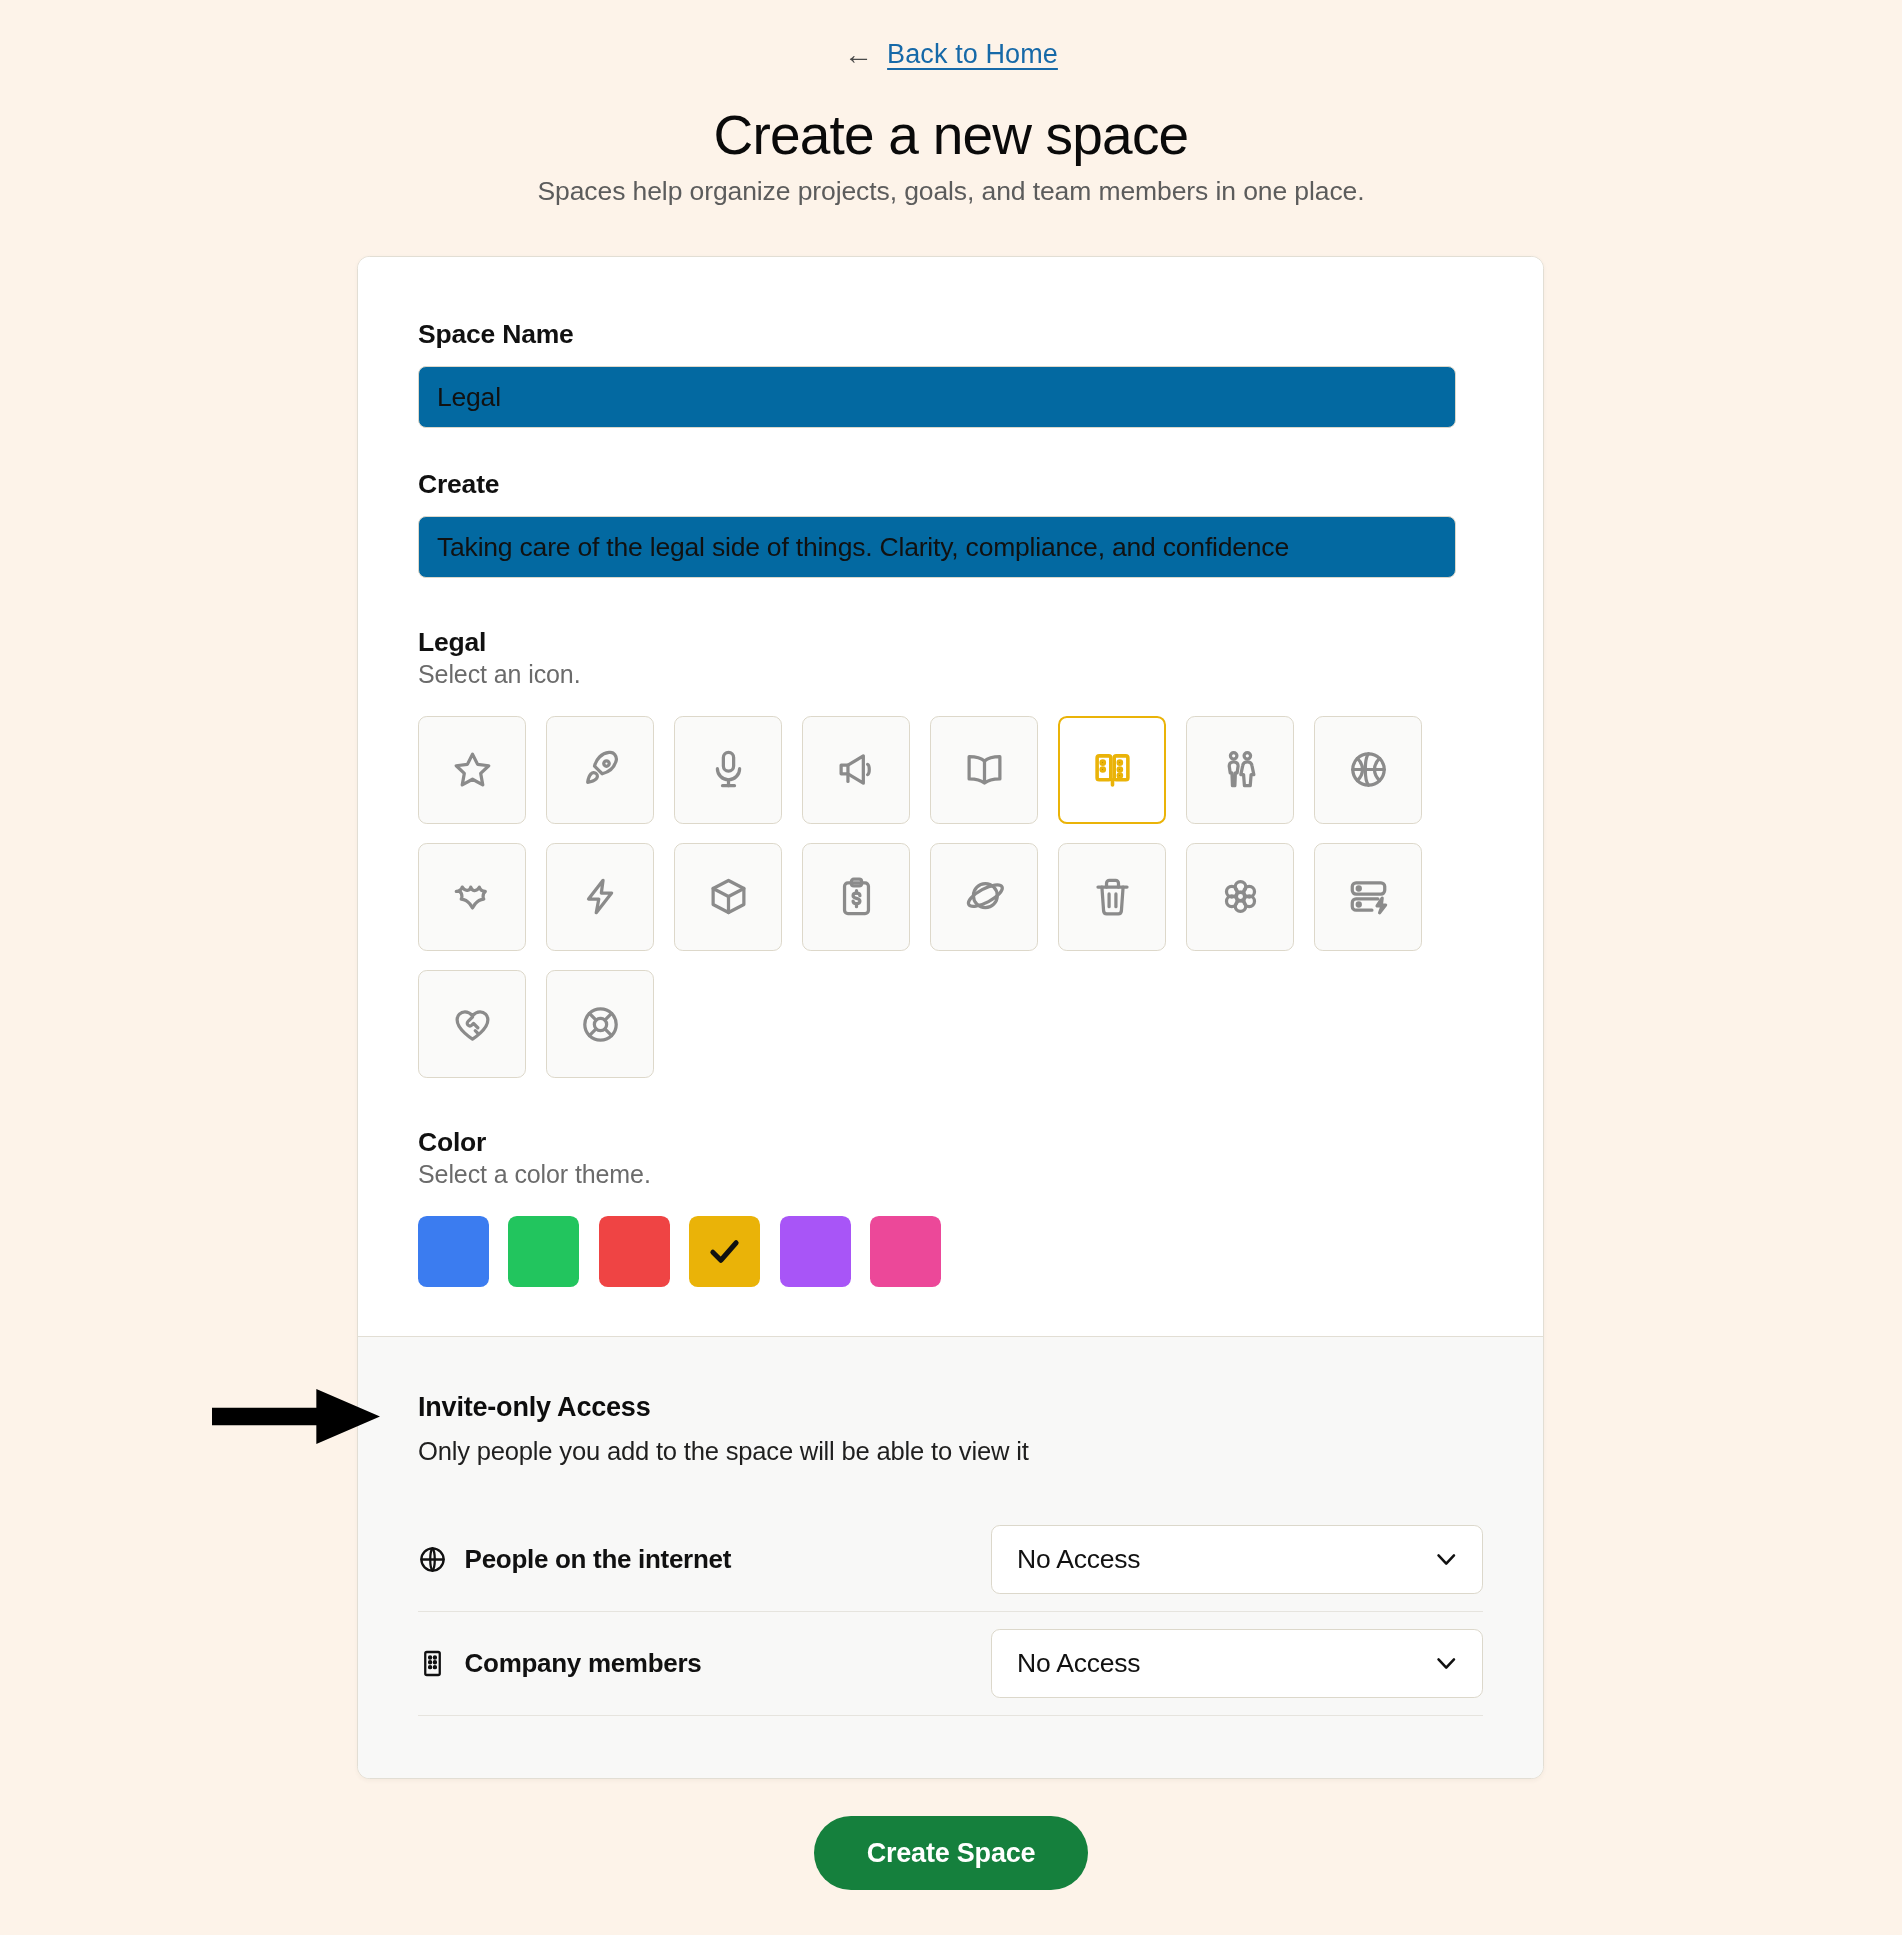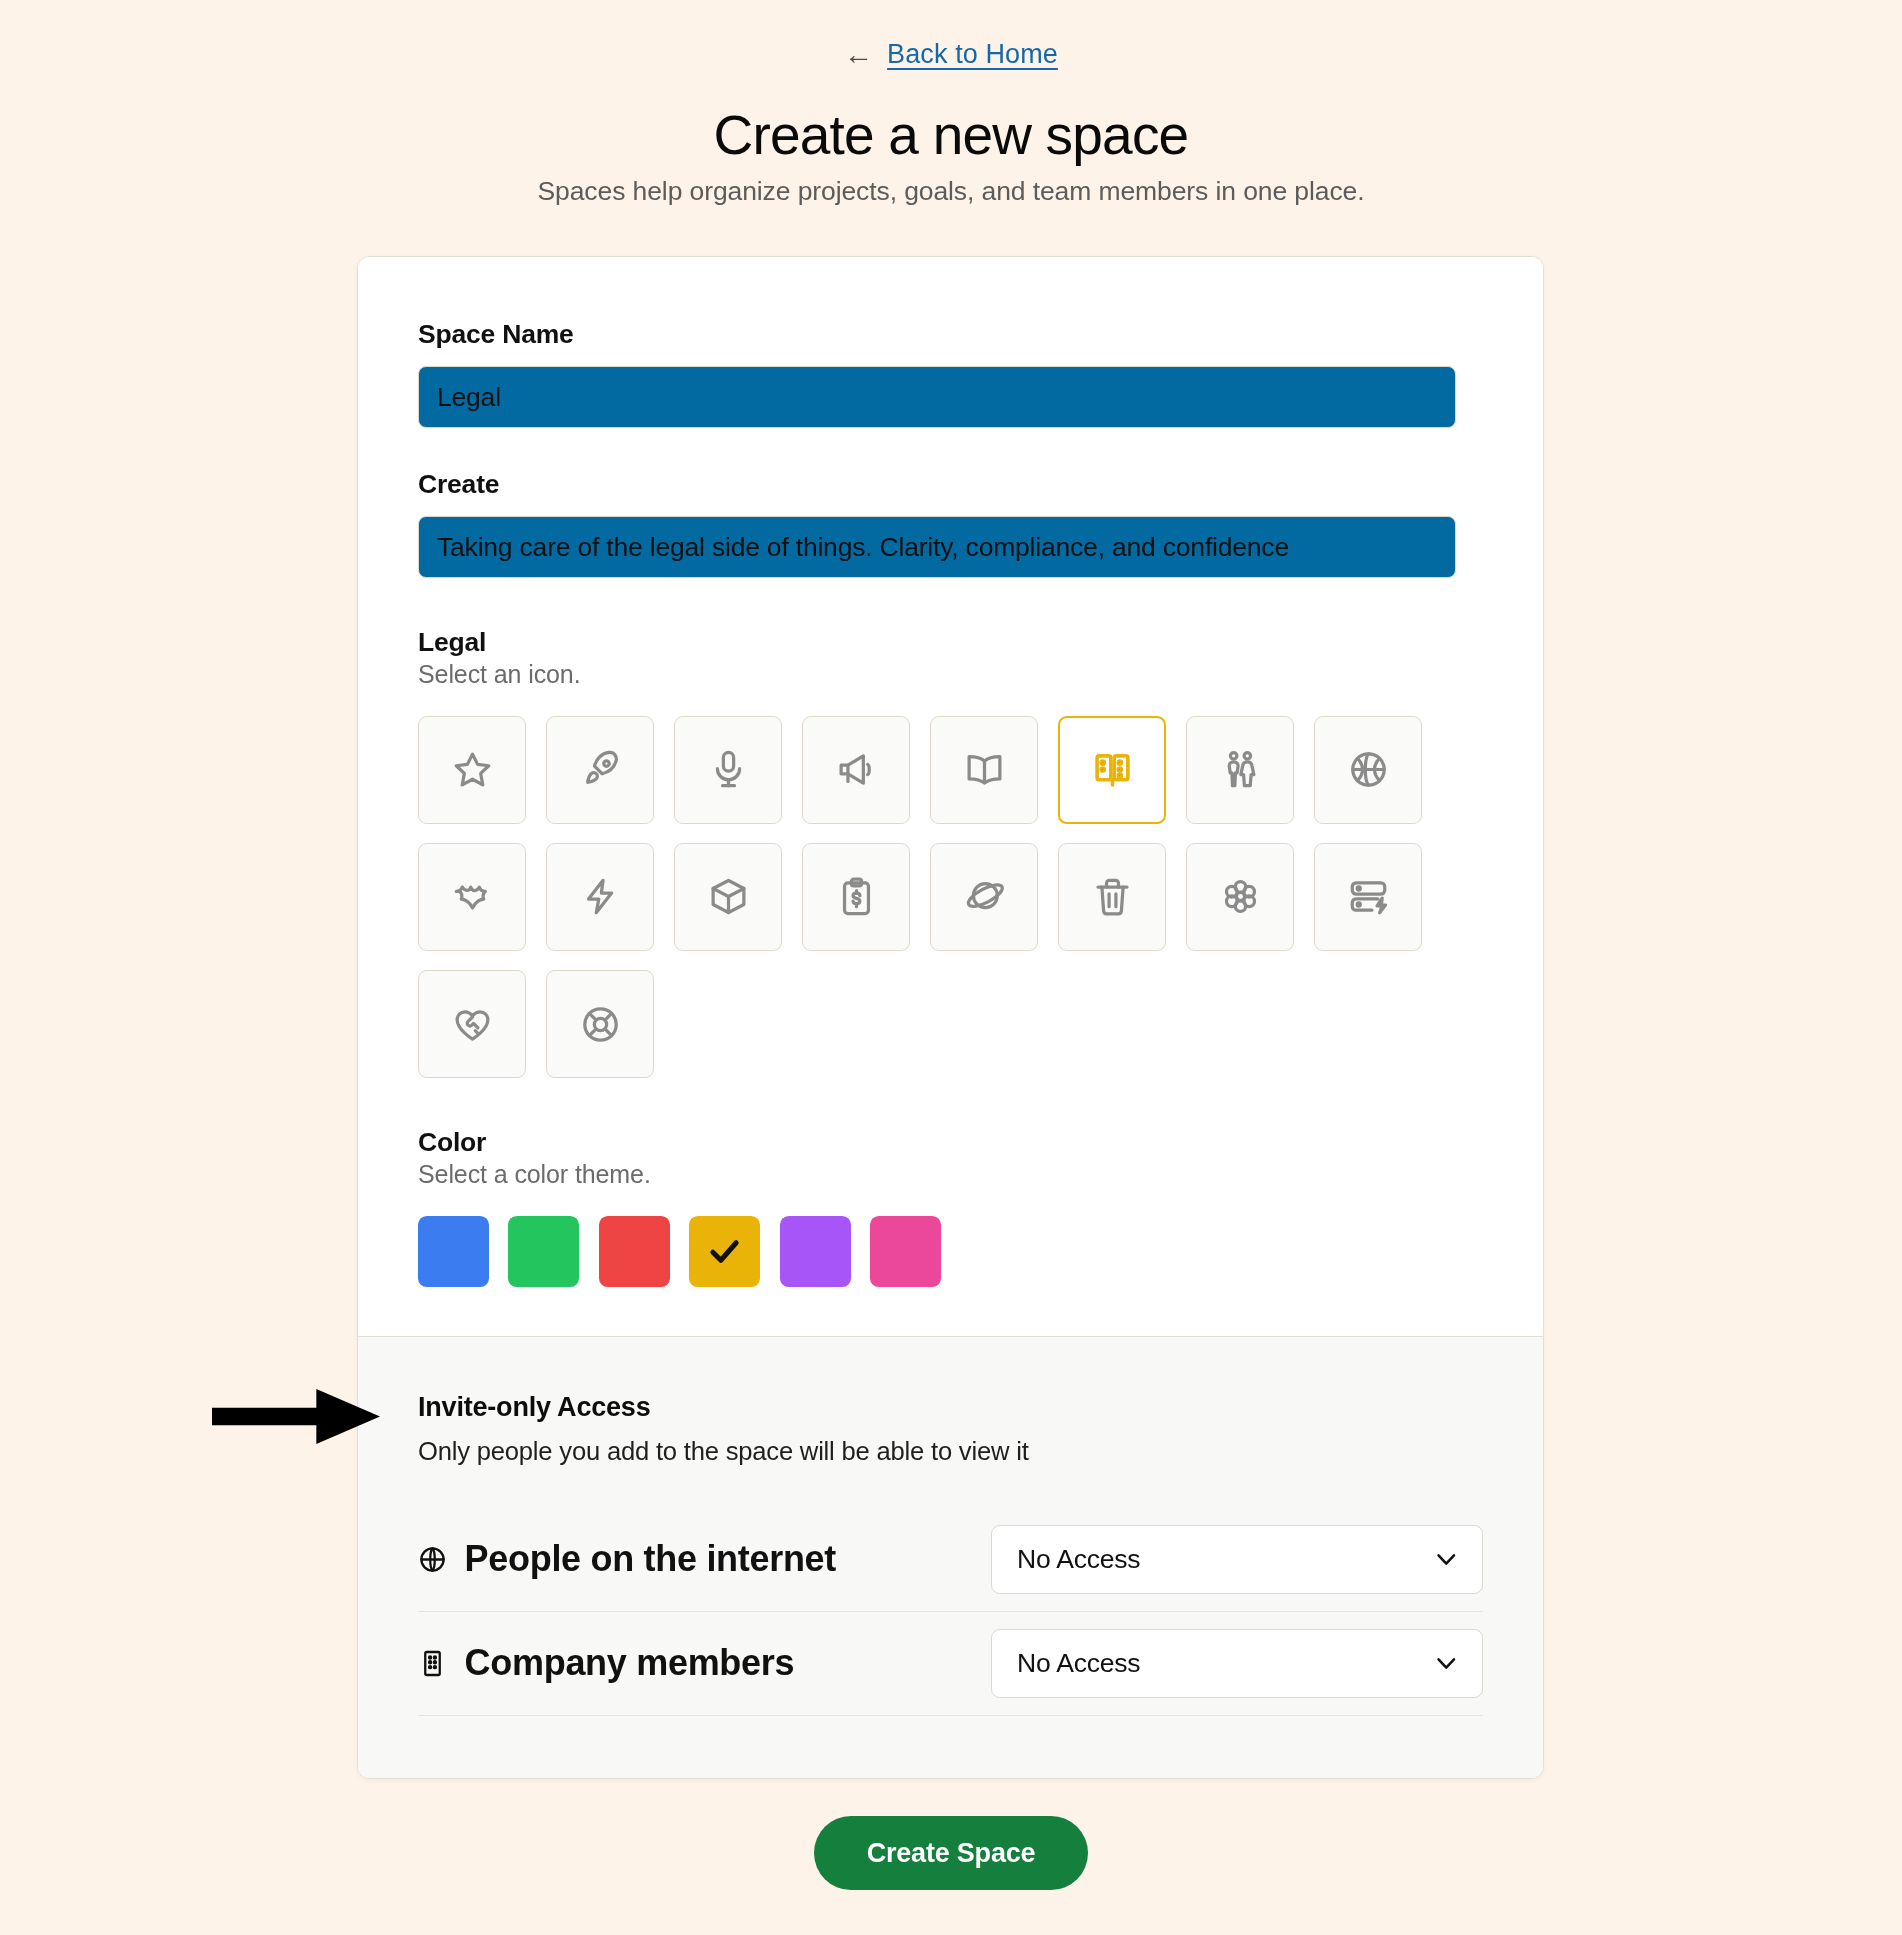--- a/index.html
+++ b/index.html
@@ -228,21 +228,21 @@
   .access-left svg {
     width: 29px;
     height: 29px;
     stroke: #111;
     stroke-width: 1.9;
     fill: none;
     stroke-linecap: round;
     stroke-linejoin: round;
   }
   .access-name {
-    font-size: 36px;
+    font-size: 26px;
     font-weight: 700;
     color: #111111;
     letter-spacing: -0.3px;
   }
 
   .select-box {
     width: 492px;
     height: 69px;
     border: 0.9px solid #dcd8cb;
     border-radius: 8.8px;

